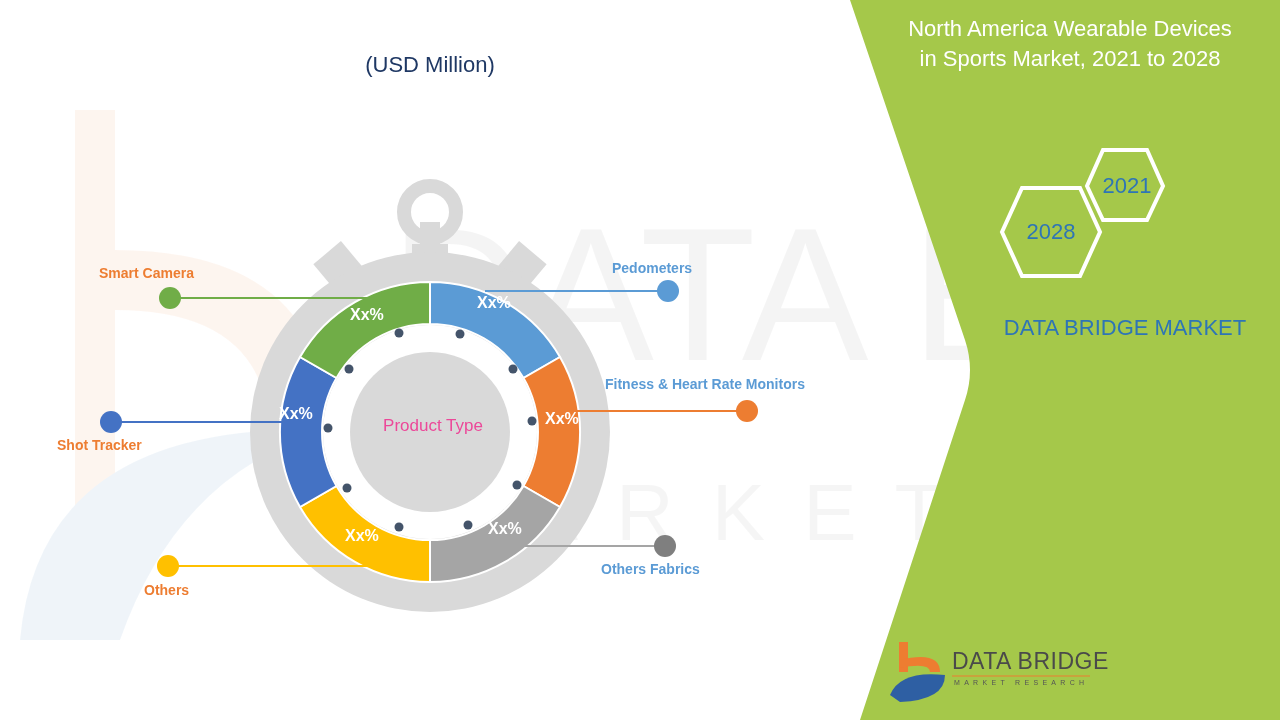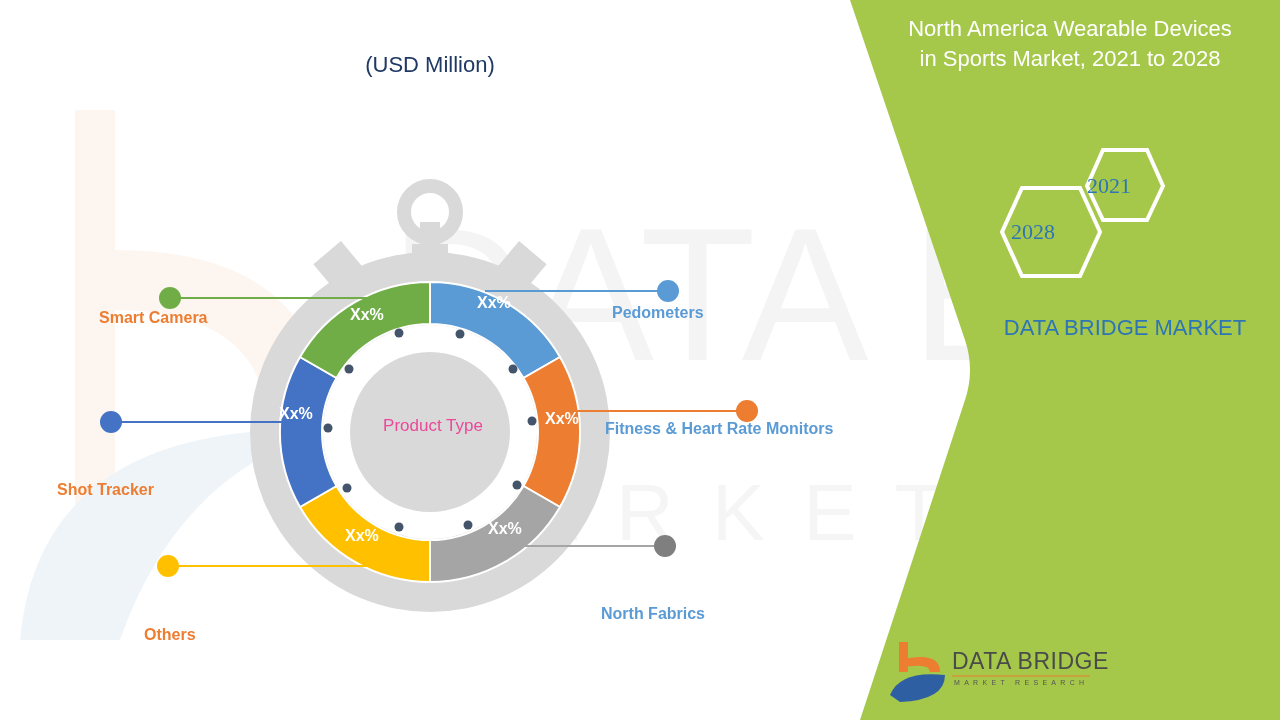--- a/index.html
+++ b/index.html
@@ -2,22 +2,22 @@
 <html><head>
 <meta charset="utf-8">
 <style>
   html, body { margin:0; padding:0; }
   body { width:1280px; height:720px; position:relative; overflow:hidden; background:#ffffff; font-family:"Liberation Sans", "DejaVu Sans", sans-serif; }
   .abs { position:absolute; }
   #bg-svg { position:absolute; left:0; top:0; width:1280px; height:720px; }
   .title { left:40px; top:50px; width:780px; text-align:center; color:#1f3864; font-size:22px; line-height:30px; }
   .panel-title { left:870px; top:14px; width:400px; text-align:center; color:#ffffff; font-size:22px; line-height:30px; }
   .brand-text { left:990px; top:312px; width:270px; text-align:center; color:#2e75b6; font-size:22px; line-height:31px; }
-  .hex-label { color:#2e75b6; font-size:22px; text-align:left; width:80px;font-family:Liberation Serif, serif; }
-  .cat-label { font-weight:bold; font-size:16px; white-space:nowrap;margin-top:44px; }
+  .hex-label { color:#2e75b6; font-size:22px; text-align:center; width:80px; }
+  .cat-label { font-weight:bold; font-size:14px; white-space:nowrap; }
   .pct { color:#ffffff; font-weight:bold; font-size:16px; white-space:nowrap; }
   .center-label { left:352px; top:416px; width:162px; text-align:center; color:#ec4899; font-size:17px; }
   .logo-main { left:952px; top:648px; color:#4a4a4a; font-size:23px; letter-spacing:0.5px; }
   .logo-sub { left:954px; top:679px; color:#555; font-size:7px; letter-spacing:4.3px; }
 </style>
 </head>
 <body>
 
 <svg id="bg-svg" viewBox="0 0 1280 720">
 
@@ -114,16 +114,16 @@
 
 <div class="abs pct" style="left:477px; top:294px;">Xx%</div>
 <div class="abs pct" style="left:545px; top:410px;">Xx%</div>
 <div class="abs pct" style="left:488px; top:520px;">Xx%</div>
 <div class="abs pct" style="left:345px; top:527px;">Xx%</div>
 <div class="abs pct" style="left:279px; top:405px;">Xx%</div>
 <div class="abs pct" style="left:350px; top:306px;">Xx%</div>
 
 <div class="abs cat-label" style="left:612px; top:260px; color:#5b9bd5;">Pedometers</div>
 <div class="abs cat-label" style="left:605px; top:376px; color:#5b9bd5;">Fitness &amp; Heart Rate Monitors</div>
-<div class="abs cat-label" style="left:601px; top:561px; color:#5b9bd5;">North Fabrics</div>
+<div class="abs cat-label" style="left:601px; top:561px; color:#5b9bd5;">Others Fabrics</div>
 <div class="abs cat-label" style="left:144px; top:582px; color:#ed7d31;">Others</div>
 <div class="abs cat-label" style="left:57px; top:437px; color:#ed7d31;">Shot Tracker</div>
 <div class="abs cat-label" style="left:99px; top:265px; color:#ed7d31;">Smart Camera</div>
 
 </body></html>

